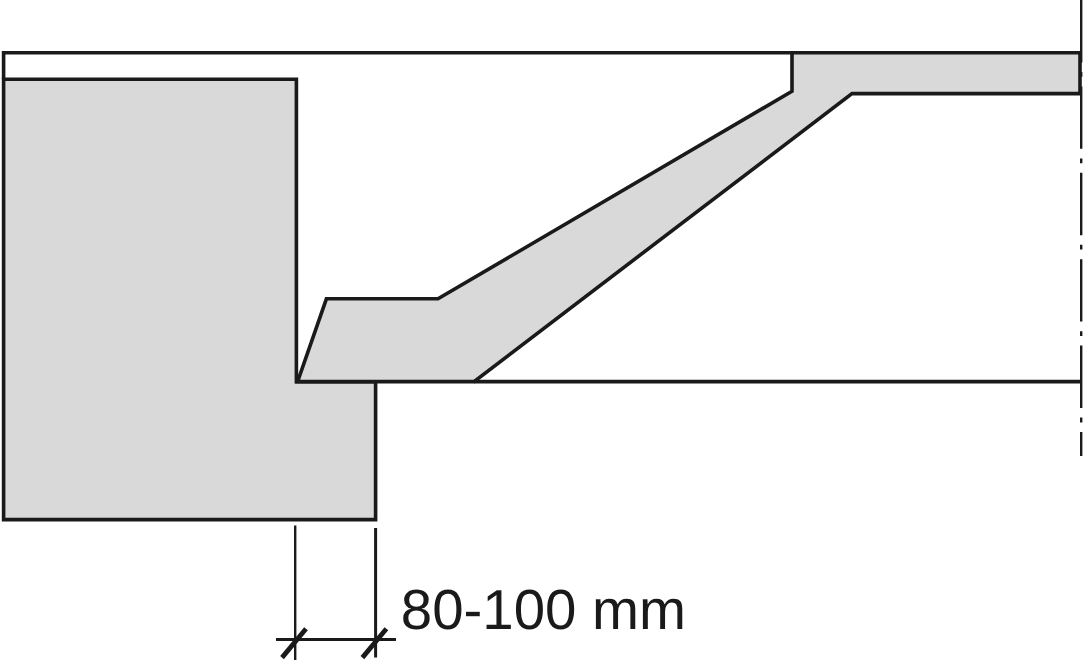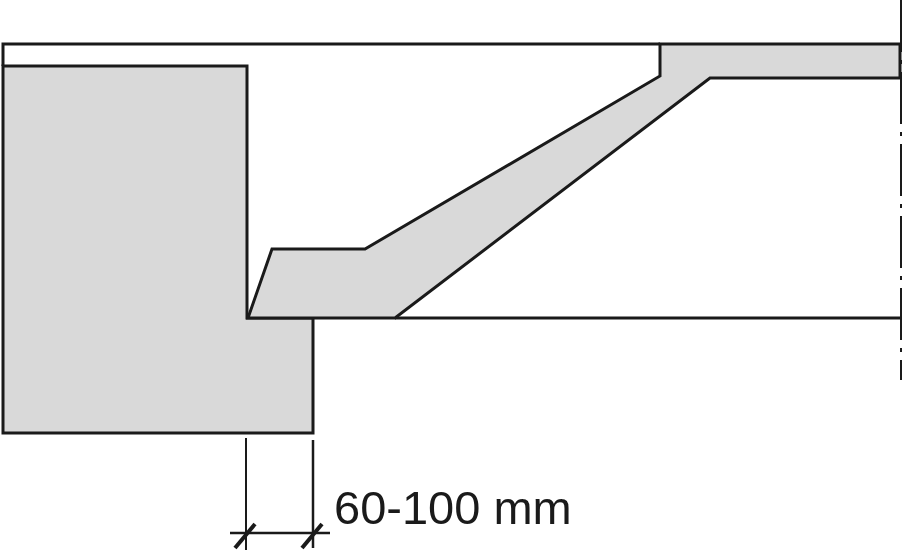--- a/index.html
+++ b/index.html
@@ -33,13 +33,13 @@
 
   <line x1="246" y1="438" x2="246" y2="550" stroke="#1a1a1a" stroke-width="2"></line>
   <line x1="313" y1="440" x2="313" y2="548" stroke="#1a1a1a" stroke-width="2.5"></line>
 
   <line x1="230" y1="533" x2="330" y2="533" stroke="#1a1a1a" stroke-width="2.5"></line>
 
   <line x1="235" y1="548" x2="255" y2="524" stroke="#1a1a1a" stroke-width="4"></line>
   <line x1="302" y1="548" x2="322" y2="524" stroke="#1a1a1a" stroke-width="4"></line>
 </svg>
 
-<div class="dim-label">60-100 mm</div>
+<div class="dim-label">80-100 mm</div>
 
 </body></html>

